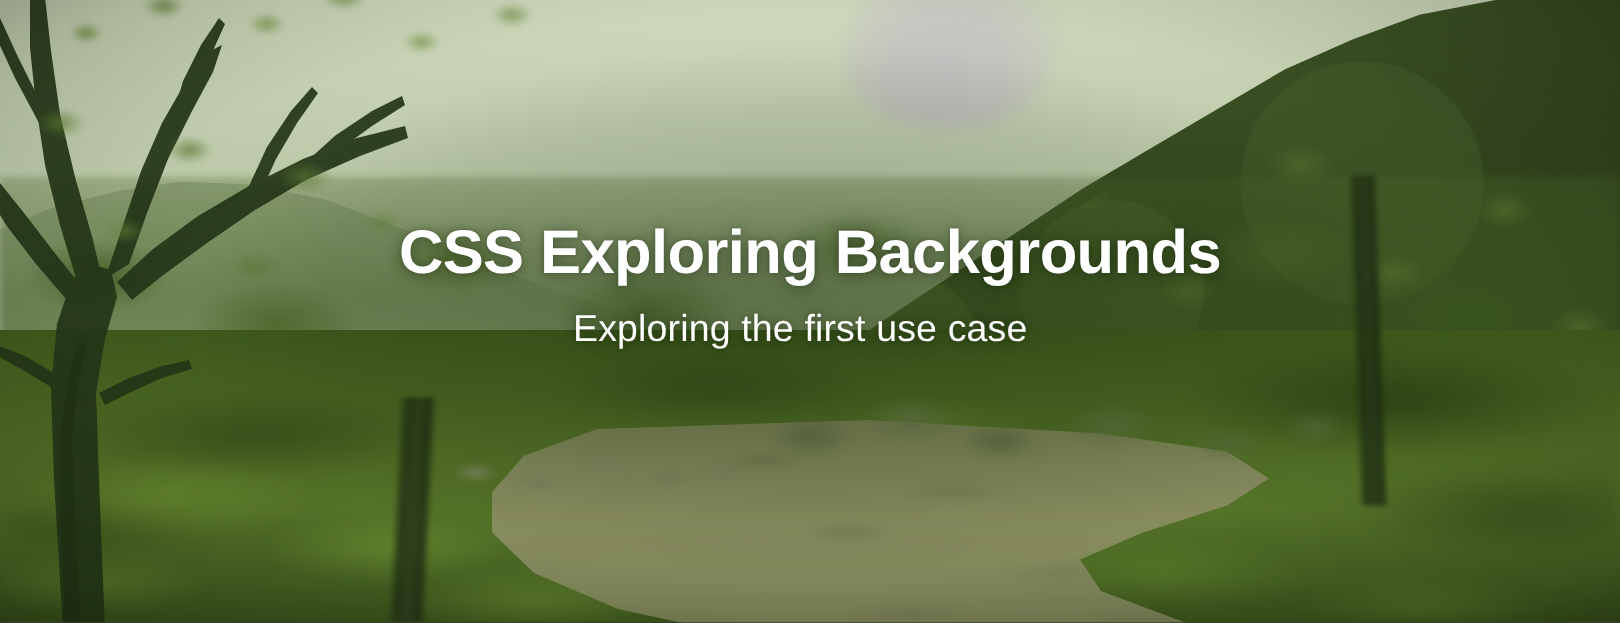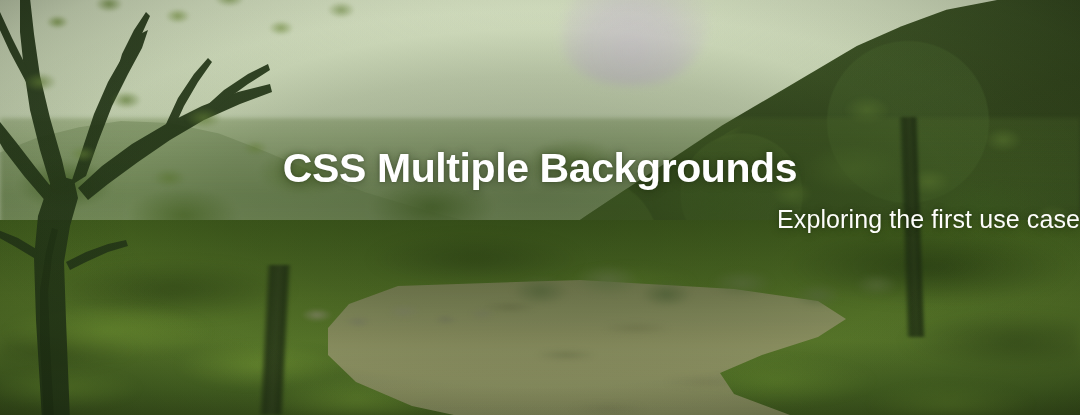--- a/index.html
+++ b/index.html
@@ -379,29 +379,28 @@
     font-family: "Liberation Sans", sans-serif;
     font-size: 41px;
     font-weight: bold;
     letter-spacing: -0.4px;
     line-height: 1.08;
     color: #ffffff;
     text-shadow: 0 1px 10px rgba(18,30,10,0.42), 0 0 3px rgba(18,30,10,0.25);
   }
 
   #hero-subtitle {
-    margin: 14px 0 0 0;
+    margin: 14px 13px 0 0;
     font-family: "Liberation Sans", sans-serif;
     font-size: 25px;
     font-weight: normal;
     letter-spacing: 0.1px;
     line-height: 1.2;
     color: #fdfdfb;
     text-shadow: 0 1px 9px rgba(18,30,10,0.42), 0 0 3px rgba(18,30,10,0.22);
-    text-align: right;
   }
 </style>
 </head>
 <body>
 
 <div id="hero-banner">
 
   <div class="layer" id="sky-layer"></div>
 
   <div id="haze-ridge"></div>
@@ -461,17 +460,17 @@
 
   <div id="right-trunk"></div>
 
   <div class="layer" id="scene-tint"></div>
 
   <div class="layer" id="scrim-overlay"></div>
 
   <div class="layer" id="vignette-overlay"></div>
 
   <div id="hero-text">
-    <h1 id="hero-title">CSS Multiple Backgrounds</h1>
+    <h1 id="hero-title">CSS Exploring Backgrounds</h1>
     <p id="hero-subtitle">Exploring the first use case</p>
   </div>
 
 </div>
 
 </body></html>

